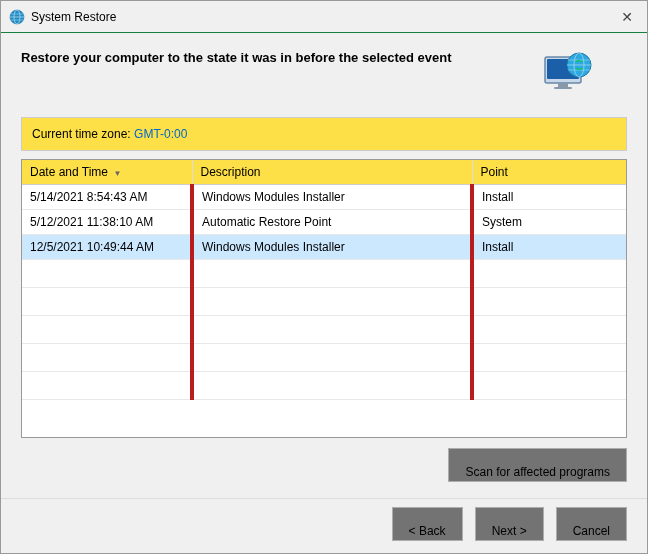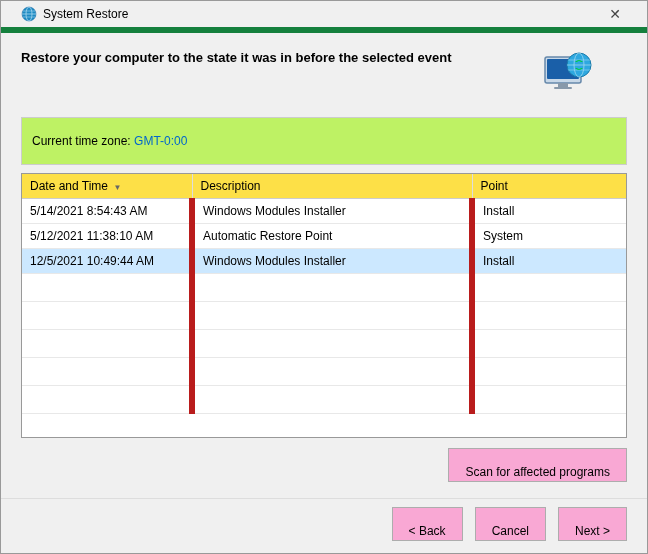--- a/index.html
+++ b/index.html
@@ -24,22 +24,22 @@
       border: 1px solid #999;
       box-shadow: 2px 2px 8px rgba(0,0,0,0.3);
       display: flex;
       flex-direction: column;
     }
     .title-bar {
       background: #f0f0f0;
       height: 32px;
       display: flex;
       align-items: center;
-      padding: 0 20px;
-      border-bottom: 6px solid #15803d;
+      padding: 0 8px;
+      border-bottom: 1px solid #15803d;
       flex-shrink: 0;
     }
     .title-bar-icon {
       width: 16px;
       height: 16px;
       margin-right: 6px;
       flex-shrink: 0;
     }
     .title-bar-title {
       font-size: 12px;
@@ -74,23 +74,23 @@
     .header-text {
       font-size: 13px;
       font-weight: bold;
       color: #000;
       flex: 1;
       padding-right: 16px;
       line-height: 1.4;
       max-width: 520px;
     }
     .timezone-bar {
-      background: #bef264;
+      background: #fde047;
       border: 1px solid #ccc;
-      padding: 16px 10px;
+      padding: 9px 10px;
       margin-bottom: 8px;
       font-size: 12px;
     }
     .timezone-label {
       color: #000;
     }
     .timezone-value {
       color: #0066cc;
     }
     .table-container {
@@ -123,21 +123,21 @@
       border-right: none;
     }
     .table tbody tr {
       border-bottom: 1px solid #e8e8e8;
     }
     .table tbody tr:nth-child(3) {
       background: #cce8ff;
     }
     .table tbody td {
       padding: 5px 8px;
-      border-right: 6px solid #b91c1c;
+      border-right: 4px solid #b91c1c;
       font-size: 12px;
       color: #000;
     }
     .table tbody td:last-child {
       border-right: none;
     }
     .sort-arrow {
       font-size: 8px;
       margin-left: 2px;
       color: #666;
@@ -149,21 +149,21 @@
       display: flex;
       justify-content: flex-end;
       margin-top: 10px;
       margin-bottom: 4px;
     }
     .btn {
       height: 28px;
       padding: 16px 16px;
       font-size: 12px;
       font-family: 'Segoe UI', Tahoma, Geneva, Verdana, sans-serif;
-      background: #f9a8d4;
+      background: #737373;
       border: 1px solid #adadad;
       cursor: pointer;
       color: #000;
     }
     .bottom-bar {
       display: flex;
       justify-content: flex-end;
       align-items: center;
       padding: 8px 20px 12px 20px;
       gap: 12px;
@@ -288,16 +288,16 @@
       </table>
     </div>
 
     <div class="scan-btn-row">
       <button class="btn">Scan for affected programs</button>
     </div>
   </div>
 
   <div class="bottom-bar">
     <button class="btn">&lt; Back</button>
+    <button class="btn">Next &gt;</button>
     <button class="btn">Cancel</button>
-    <button class="btn">Next &gt;</button>
   </div>
 </div>
 
 </body></html>

